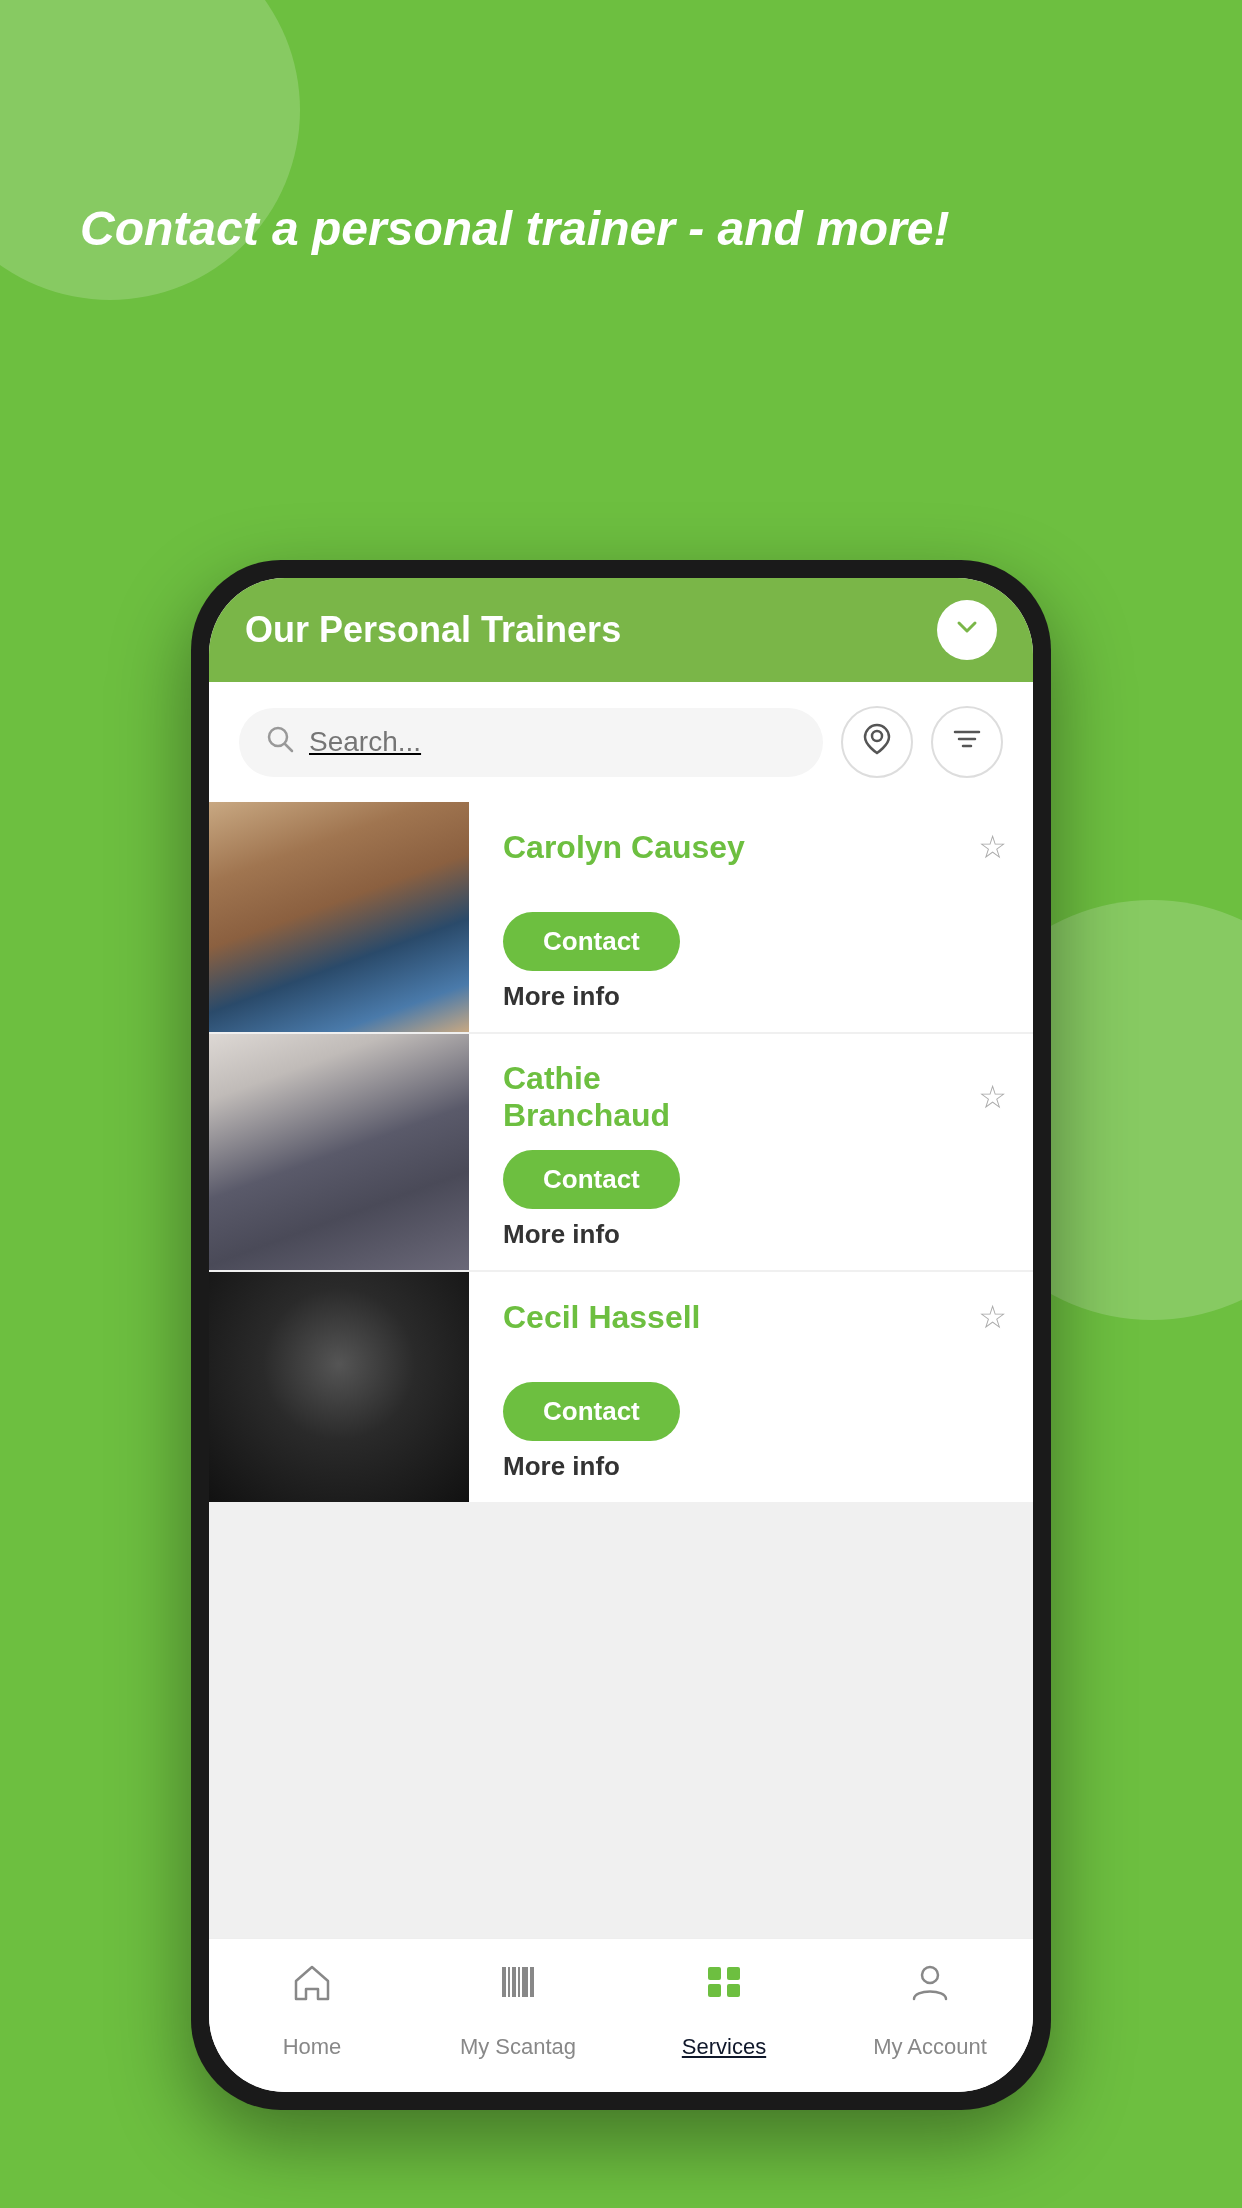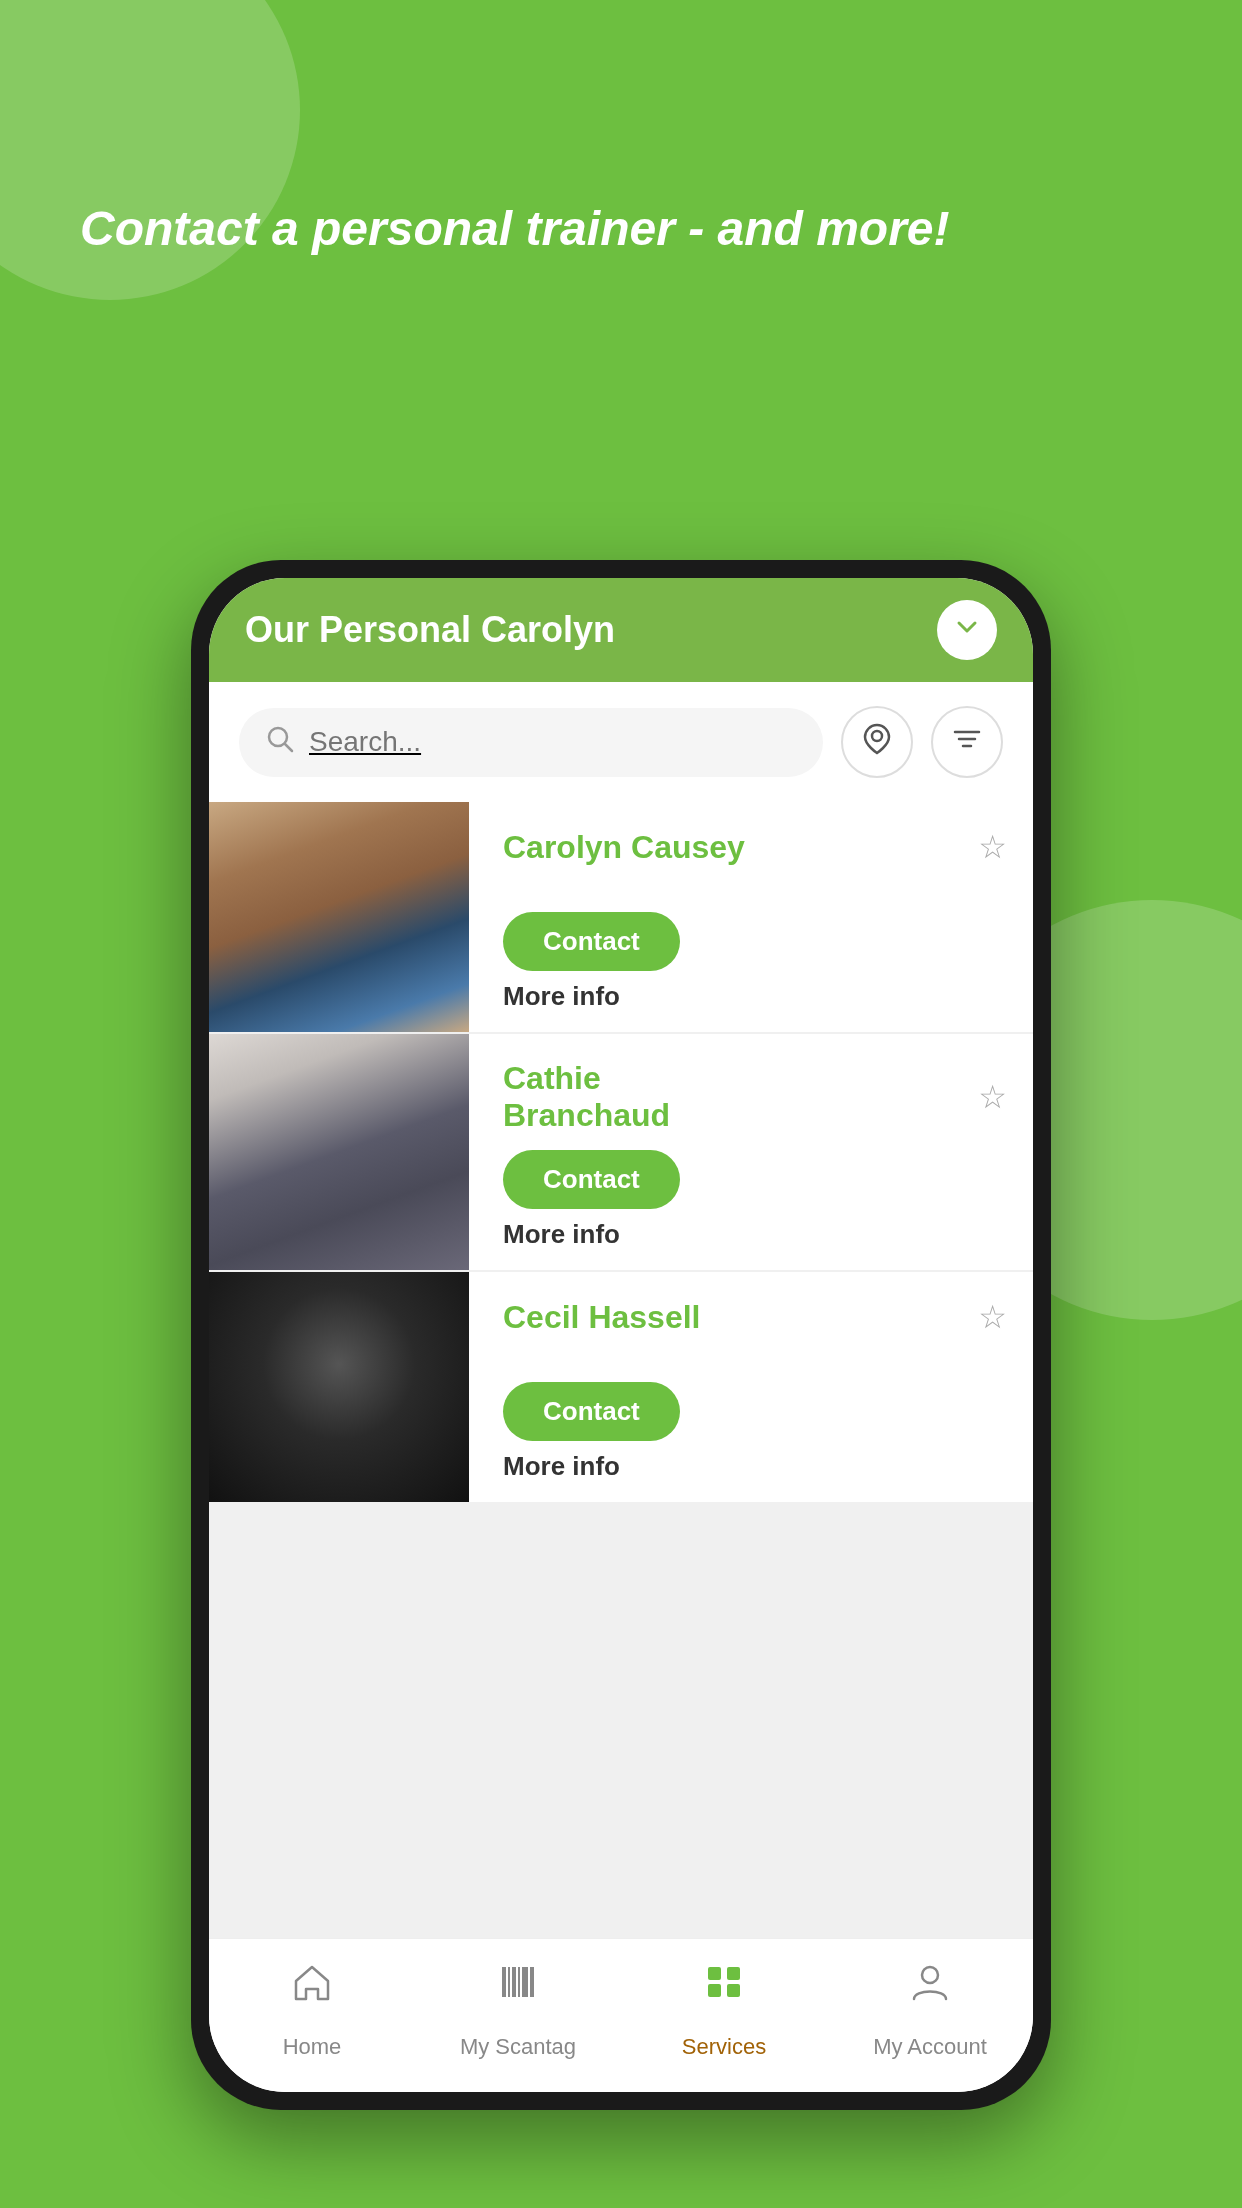--- a/index.html
+++ b/index.html
@@ -313,21 +313,22 @@
     .nav-icon.active {
       color: #6dbf40;
     }
 
     .nav-label {
       font-size: 22px;
       color: #888;
     }
 
     .nav-label.active {
-      color: #a16207;
+      color: #0f172a;
+      text-decoration: underline;
     }
 
     
     .logo-container {
       display: flex;
       flex-direction: column;
       align-items: center;
       line-height: 1;
     }
 
@@ -346,21 +347,21 @@
 <div class="hero-text">
   <span>Contact a personal trainer - and more!</span>
 </div>
 
 <div class="phone-wrapper">
   <div class="phone-outer">
     <div class="phone-inner">
 
 
       <div class="section-bar">
-        <span class="section-title">Our Personal Carolyn</span>
+        <span class="section-title">Our Personal Trainers</span>
         <div class="dropdown-btn">
           <span>
             <svg width="32" height="32" viewBox="0 0 32 32" fill="none">
               <path d="M8 12 L16 20 L24 12" stroke="#7ab648" stroke-width="3" stroke-linecap="round" stroke-linejoin="round"></path>
             </svg>
           </span>
         </div>
       </div>
 
       <div class="search-area">

